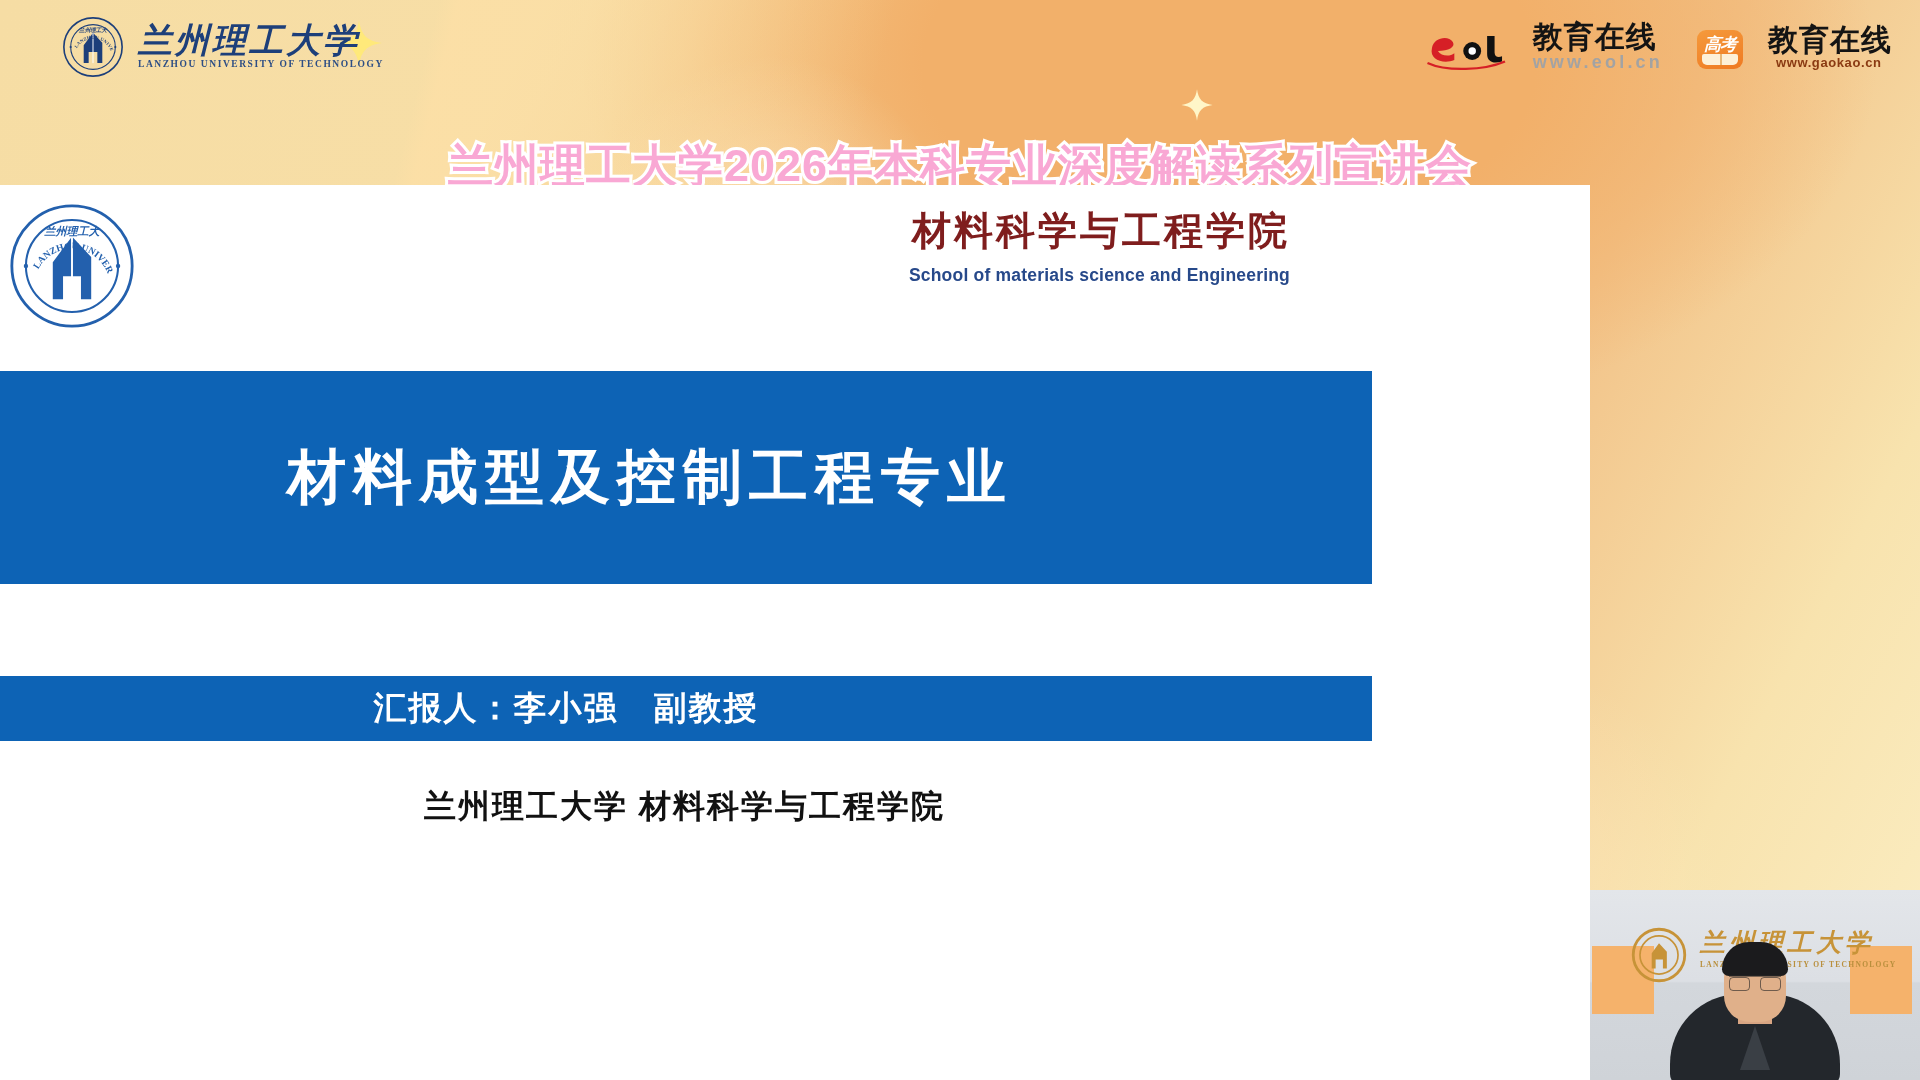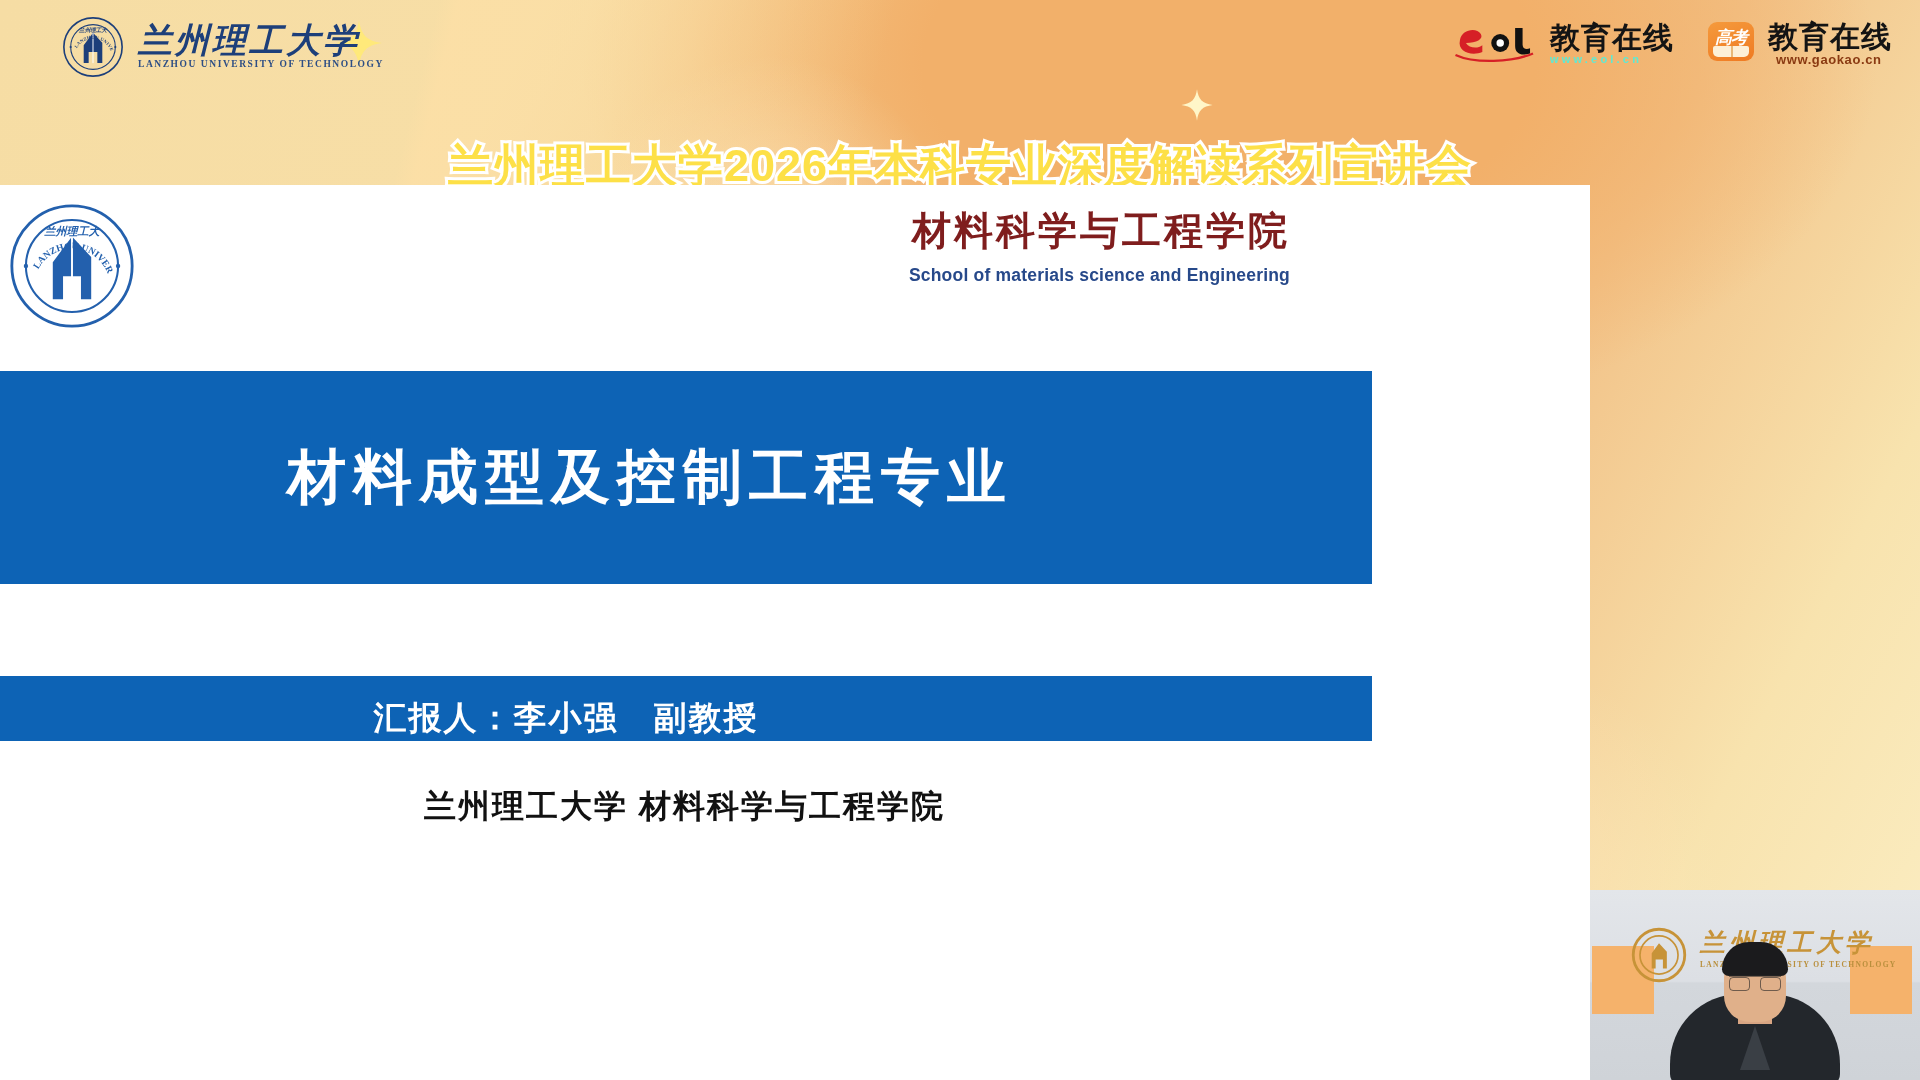--- a/index.html
+++ b/index.html
@@ -101,44 +101,44 @@
 
   .brand-right {
     position: absolute;
     right: 28px; top: 22px;
     display: flex;
     align-items: center;
     gap: 34px;
   }
   .brand {
     display: flex;
-    align-items: flex-start;
-    gap: 14px;
+    align-items: flex-end;
+    gap: 25px;
   }
   .eol-mark {
     width: 82px; height: 40px;
     flex: 0 0 auto;
   }
   .brand-text {
     display: flex;
     flex-direction: column;
     gap: 1px;
   }
   .brand-cn {
     font-size: 30px;
     font-weight: 700;
     color: #141414;
     line-height: 1;
     letter-spacing: 1px;
     white-space: nowrap;
   }
   .brand-url {
-    font-size: 11px;
-    font-weight: 700;
-    color: #5eead4;
+    font-size: 18px;
+    font-weight: 700;
+    color: #a3a3a3;
     letter-spacing: 3.2px;
     line-height: 1;
     white-space: nowrap;
   }
   .gk-mark {
     width: 46px; height: 39px;
     border-radius: 9px;
     flex: 0 0 auto;
     background: linear-gradient(160deg, #f59a3c 0%, #ef7a22 100%);
     position: relative;
@@ -176,21 +176,21 @@
 
   
   .event-title {
     position: absolute;
     left: 0; right: 0;
     top: 140px;
     text-align: center;
     font-size: 45px;
     font-weight: 700;
     letter-spacing: 1px;
-    color: #fde047;
+    color: #f9a8d4;
     -webkit-text-stroke: 6px #ffffff;
     paint-order: stroke fill;
     white-space: nowrap;
     line-height: 1.15;
   }
 
   
   .slide {
     position: absolute;
     left: 0;
@@ -248,21 +248,21 @@
     font-weight: 700;
     color: #ffffff;
     letter-spacing: 7px;
     white-space: nowrap;
     line-height: 1;
   }
   .band-sub {
     top: 491px;
     height: 65px;
     display: flex;
-    align-items: flex-end;
+    align-items: center;
   }
   .band-sub-text {
     width: 100%;
     text-align: center;
     font-size: 33px;
     font-weight: 700;
     color: #ffffff;
     letter-spacing: 2px;
     white-space: nowrap;
     padding-right: 240px;

